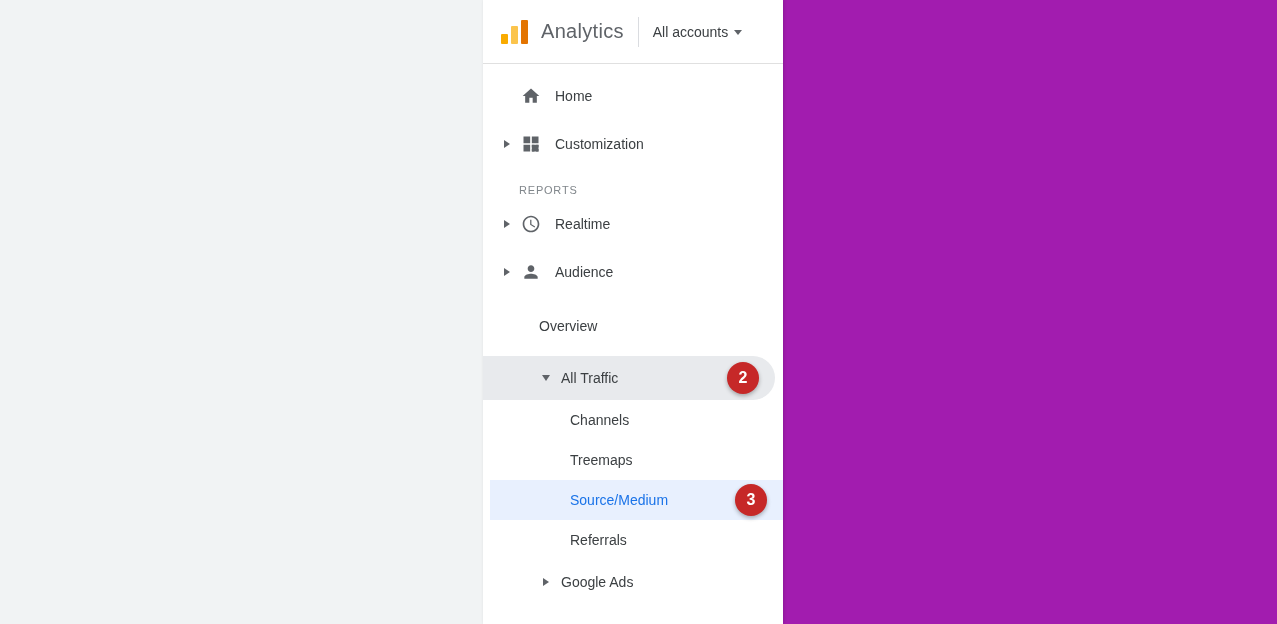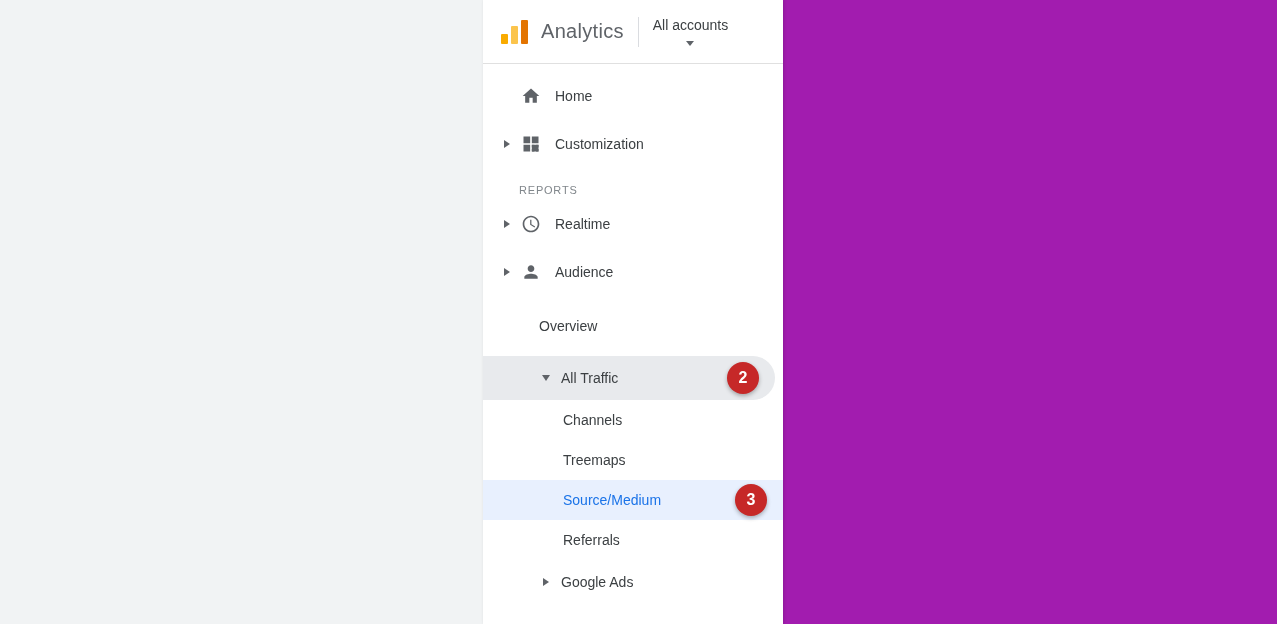--- a/index.html
+++ b/index.html
@@ -71,21 +71,20 @@
       margin: 0 14px;
     }
 
     .all-accounts-btn {
       display: flex;
       align-items: center;
       gap: 6px;
       cursor: pointer;
       color: #3c4043;
       font-size: 14px;
-      flex-direction: column;
     }
 
     .chevron-down {
       width: 0;
       height: 0;
       border-left: 4px solid transparent;
       border-right: 4px solid transparent;
       border-top: 5px solid #5f6368;
       margin-top: 2px;
     }
@@ -198,20 +197,21 @@
       color: #3c4043;
     }
 
     
     .deep-sub-item {
       display: flex;
       align-items: center;
       padding: 0 16px 0 80px;
       height: 40px;
       cursor: pointer;
+      margin-left: 7px;
     }
 
     .deep-sub-item .deep-label {
       font-size: 14px;
       color: #3c4043;
     }
 
     .deep-sub-item.active-item {
       background: #e8f0fe;
     }

